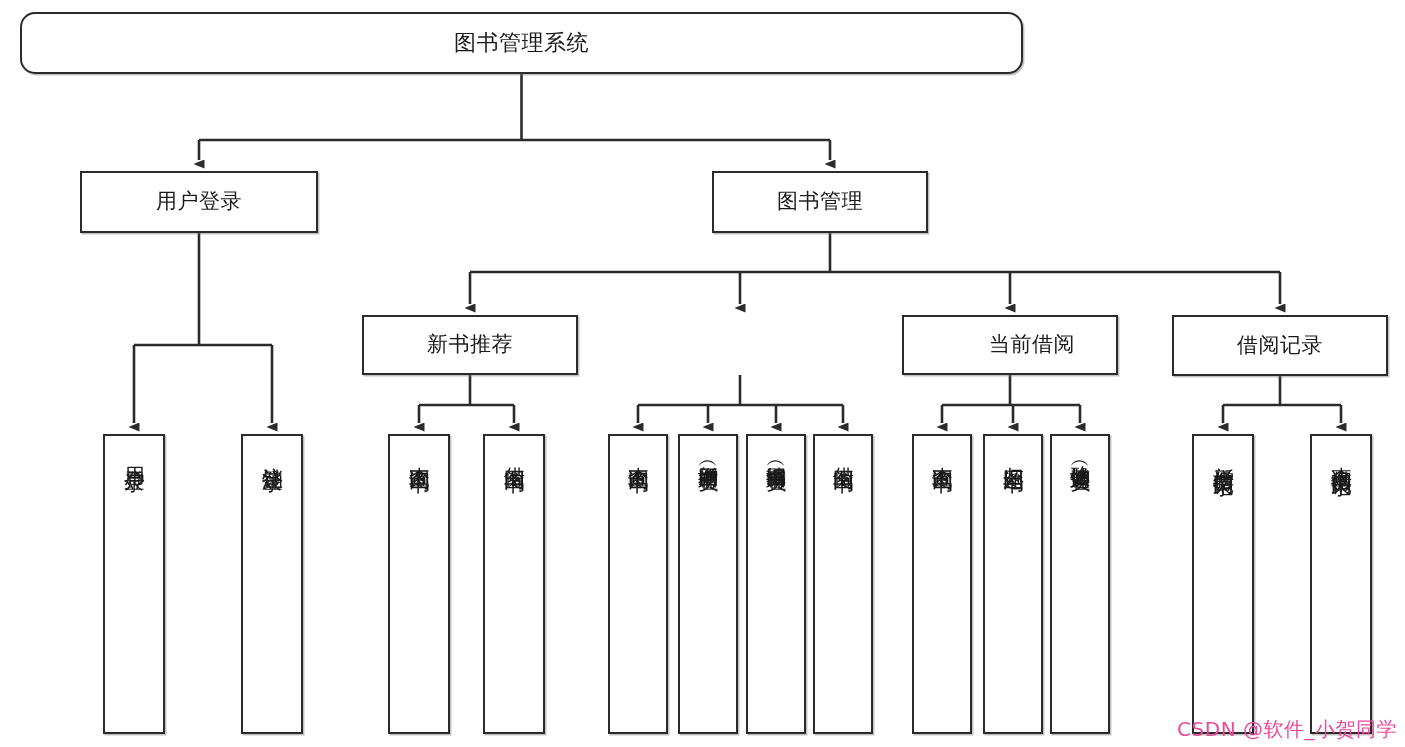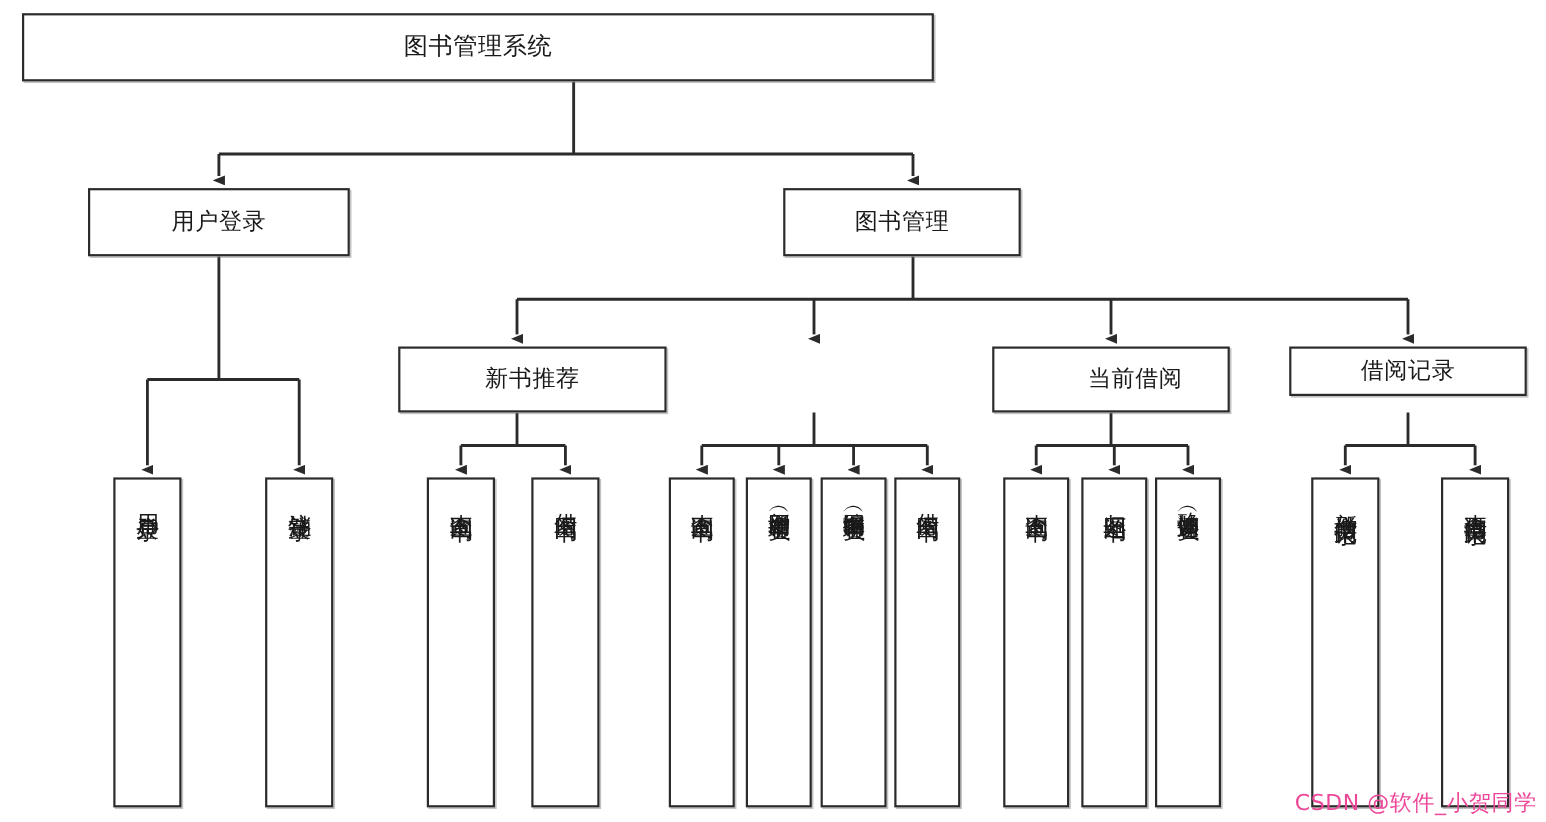--- a/index.html
+++ b/index.html
@@ -128,38 +128,38 @@
       <path d="M1013,405 L1013,423" marker-end="url(#arrow)"></path>
       <path d="M1080,405 L1080,423" marker-end="url(#arrow)"></path>
 
       <path d="M1280,375 L1280,405"></path>
       <path d="M1223,405 L1341,405"></path>
       <path d="M1223,405 L1223,423" marker-end="url(#arrow)"></path>
       <path d="M1341,405 L1341,423" marker-end="url(#arrow)"></path>
     </g>
   </svg>
 
-  <div class="node h root" style="left:20px; top:12px; width:829px; height:62px;">
+  <div class="node h root" style="left:20px; top:12px; width:1003px; height:62px;border-radius:15px;">
     <span class="label">图书管理系统</span>
   </div>
 
   <div class="node h" style="left:80px; top:171px; width:238px; height:62px;">
     <span class="label">用户登录</span>
   </div>
   <div class="node h" style="left:712px; top:171px; width:216px; height:62px;">
     <span class="label">图书管理</span>
   </div>
 
-  <div class="node h" style="left:362px; top:315px; width:244px; height:60px;">
+  <div class="node h" style="left:362px; top:315px; width:216px; height:60px;">
     <span class="label">新书推荐</span>
   </div>
   <div class="node h" style="left:902px; top:315px; width:216px; height:60px;padding-left:44px;">
     <span class="label">当前借阅</span>
   </div>
-  <div class="node h" style="left:1172px; top:315px; width:216px; height:45px;">
+  <div class="node h" style="left:1172px; top:315px; width:216px; height:61px;">
     <span class="label">借阅记录</span>
   </div>
 
   <div class="node v" style="left:103px; top:434px; width:62px; height:300px;">
     <span class="label">用户登录</span>
   </div>
   <div class="node v" style="left:241px; top:434px; width:62px; height:300px;">
     <span class="label">注销登录</span>
   </div>
 

